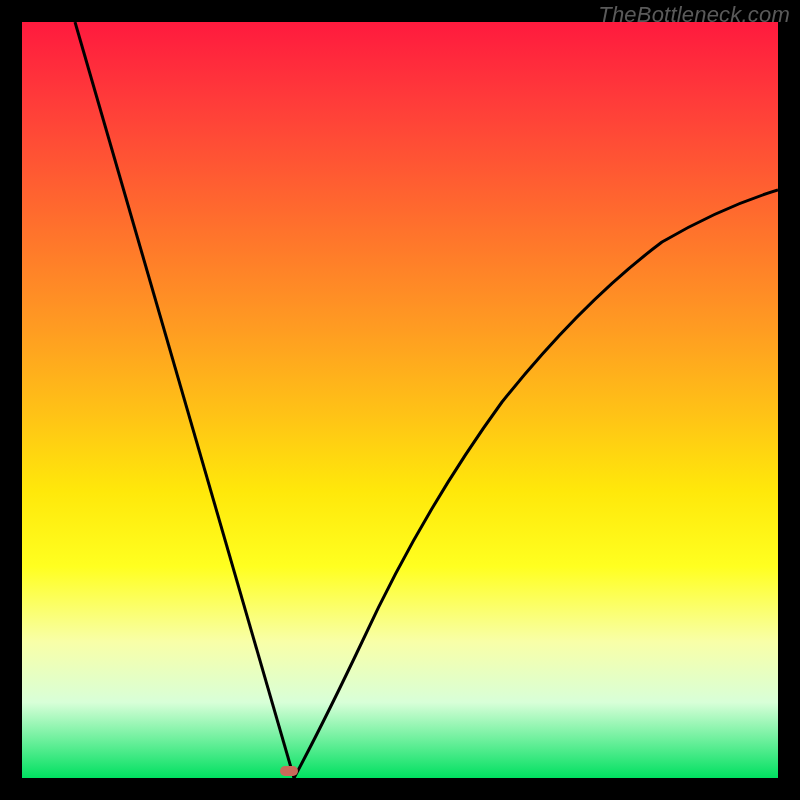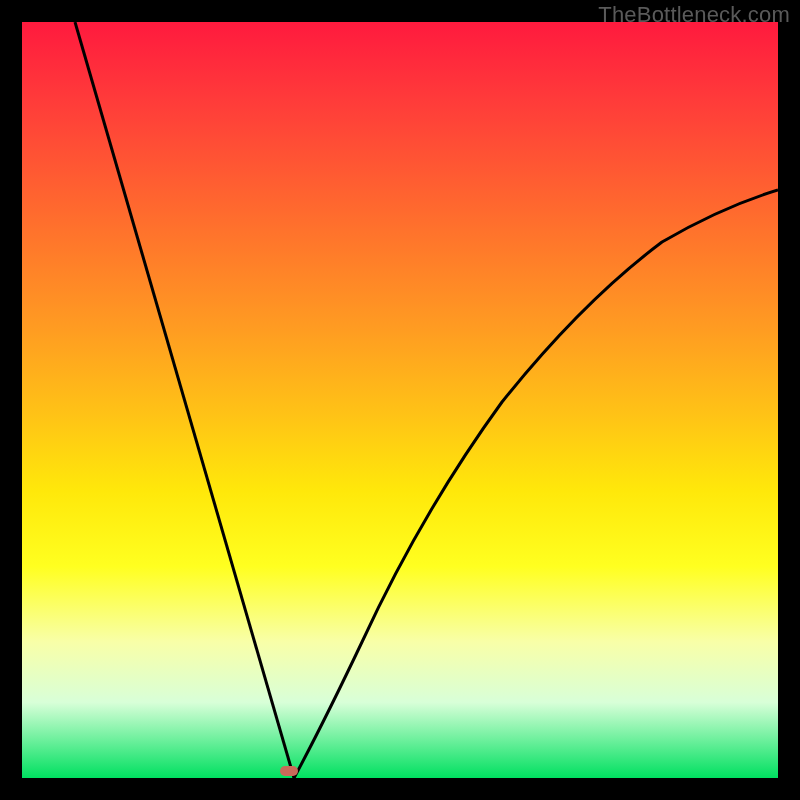--- a/index.html
+++ b/index.html
@@ -31,20 +31,21 @@
   }
   .watermark {
     position: absolute;
     top: 2px;
     right: 10px;
     font-family: Arial, Helvetica, sans-serif;
     font-size: 22px;
     color: #5a5a5a;
     font-weight: 500;
     letter-spacing: 0.2px;
+    font-style: italic;
   }
   .curve {
     position: absolute;
     left: 22px;
     top: 22px;
     width: 756px;
     height: 756px;
     pointer-events: none;
   }
   .marker {

